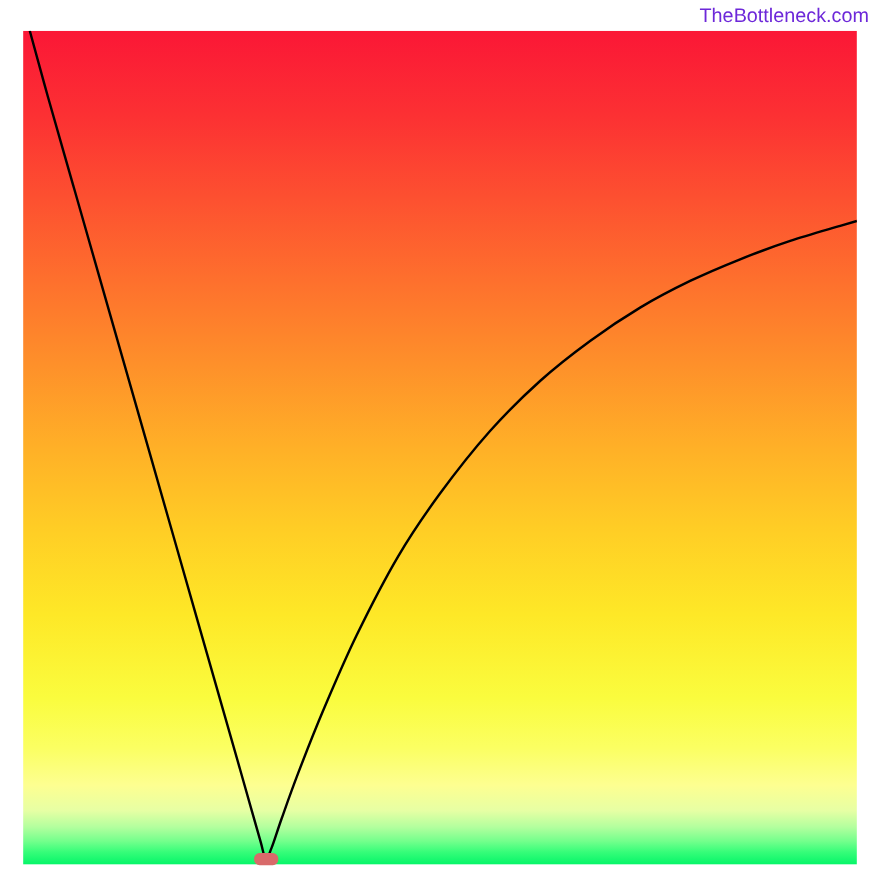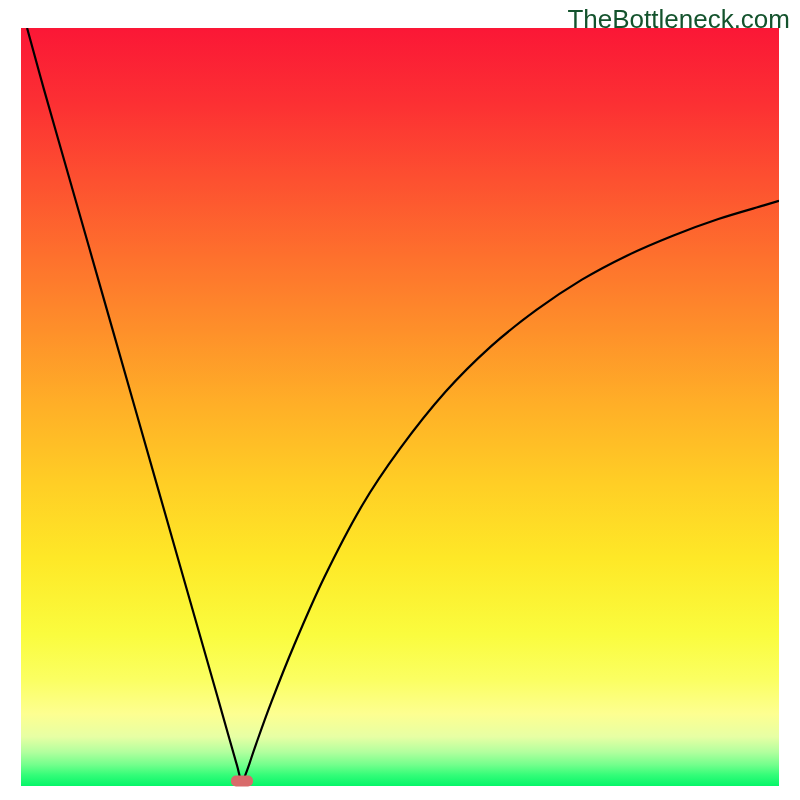--- a/index.html
+++ b/index.html
@@ -10,22 +10,22 @@
   }
   #chart-container {
     width: 800px;
     height: 800px;
     position: relative;
   }
   #watermark {
     position: absolute;
     top: 4px;
     right: 10px;
-    font-size: 26px;
-    color: #14532d;
+    font-size: 18px;
+    color: #6d28d9;
     font-family: Arial, sans-serif;
     z-index: 10;
   }
   #plot-area {
     position: absolute;
     left: 21px;
     top: 28px;
     width: 758px;
     height: 758px;
   }

